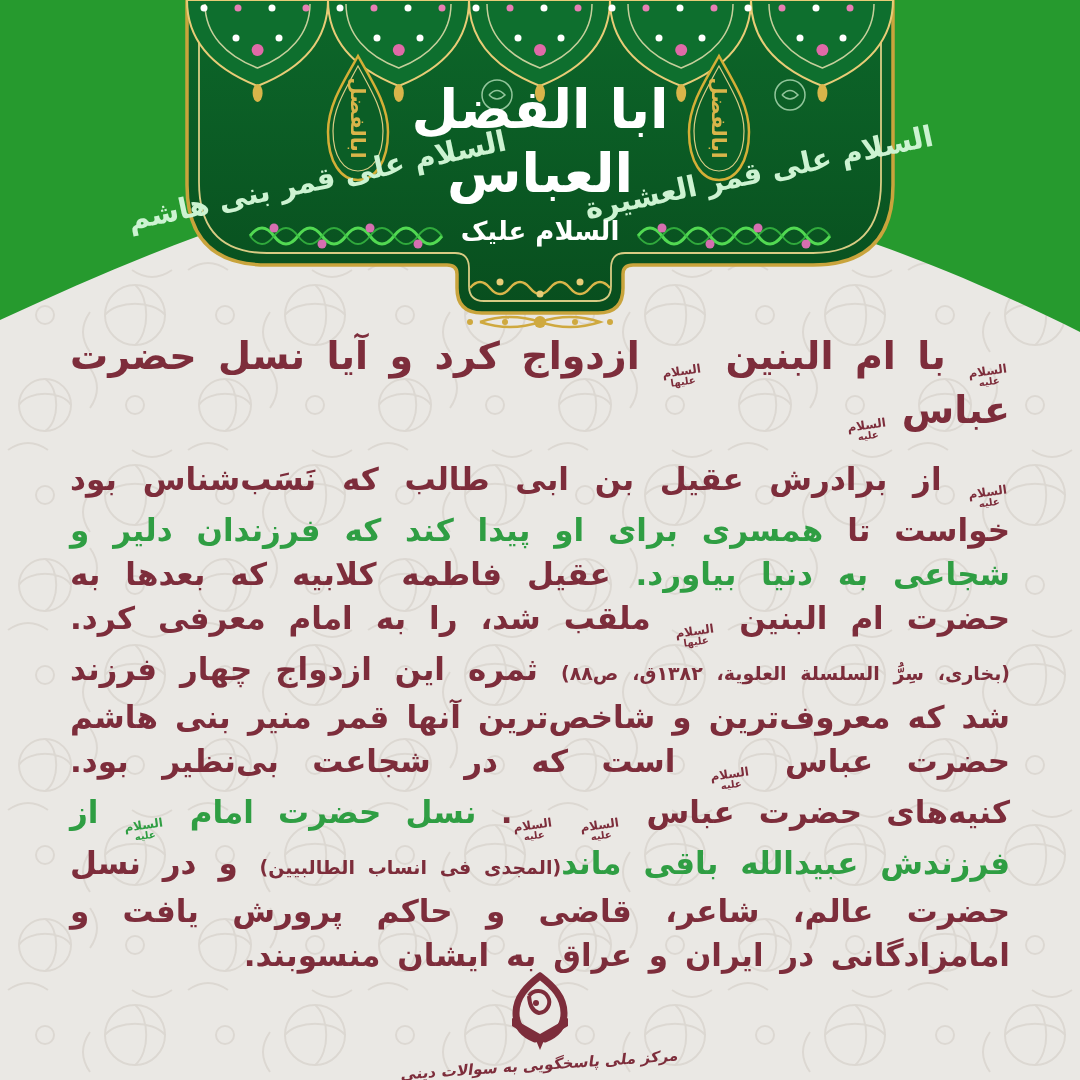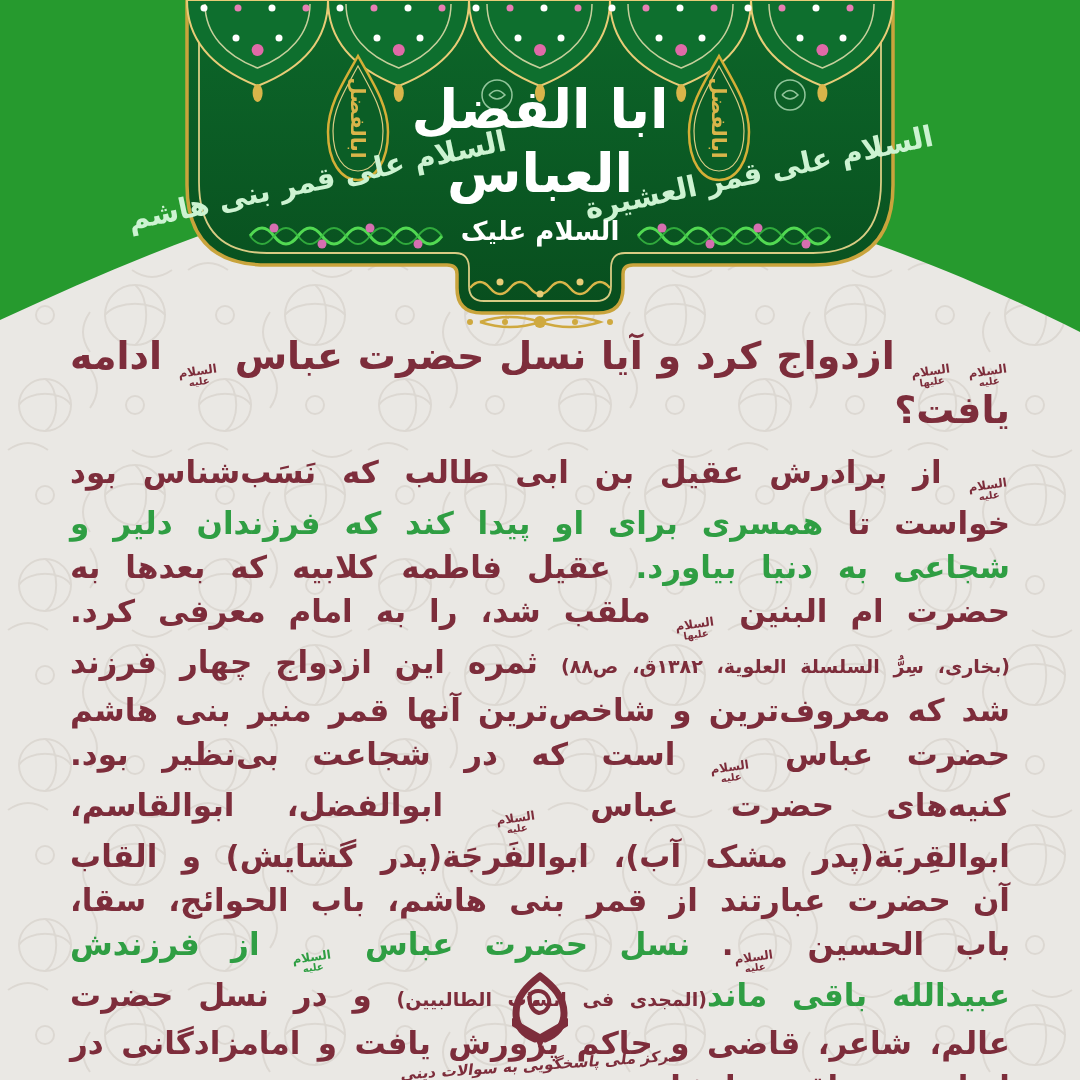--- a/index.html
+++ b/index.html
@@ -203,30 +203,30 @@
     </g>
   </svg>
 
   <div class="content">
 
     <h1 class="title">
       <span class="hon">
           <span class="hon-t">السلام</span>
           <span class="hon-b">علیه</span>
         </span>
+      <span>با ام البنین</span>
       <span class="hon">
           <span class="hon-t">السلام</span>
           <span class="hon-b">علیها</span>
         </span>
       <span>ازدواج کرد و آیا نسل حضرت عباس</span>
       <span class="hon">
           <span class="hon-t">السلام</span>
           <span class="hon-b">علیه</span>
         </span>
-      <span>ادامه یافت؟</span>
     </h1>
 
     <p class="body-text">
       <span class="hon">
           <span class="hon-t">السلام</span>
           <span class="hon-b">علیه</span>
         </span>
       <span>از برادرش عقیل بن ابی طالب که نَسَب‌شناس بود خواست تا</span>
       <span class="seg-green">همسری برای او پیدا کند که فرزندان دلیر و شجاعی به دنیا بیاورد.</span>
       <span>عقیل فاطمه کلابیه که بعدها به حضرت ام البنین</span>
@@ -238,26 +238,25 @@
       <span>ثمره این ازدواج چهار فرزند شد که معروف‌ترین و شاخص‌ترین آنها قمر منیر بنی هاشم حضرت عباس</span>
       <span class="hon">
           <span class="hon-t">السلام</span>
           <span class="hon-b">علیه</span>
         </span>
       <span>است که در شجاعت بی‌نظیر بود. کنیه‌های حضرت عباس</span>
       <span class="hon">
           <span class="hon-t">السلام</span>
           <span class="hon-b">علیه</span>
         </span>
-      <span>ابوالفضل، ابوالقاسم، ابوالقِربَة(پدر مشک آب)، ابوالفَرجَة(پدر گشایش) و القاب آن حضرت عبارتند از قمر بنی هاشم، باب الحوائج، سقا، باب الحسین</span>
       <span class="hon">
           <span class="hon-t">السلام</span>
           <span class="hon-b">علیه</span>
         </span><span>.</span>
-      <span class="seg-green">نسل حضرت عباس</span>
+      <span class="seg-green">نسل حضرت امام</span>
       <span class="hon seg-green">
           <span class="hon-t">السلام</span>
           <span class="hon-b">علیه</span>
         </span>
       <span class="seg-green">از فرزندش عبیدالله باقی ماند</span><span class="seg-cite">(المجدی فی انساب الطالبیین)</span>
       <span>و در نسل حضرت عالم، شاعر، قاضی و حاکم پرورش یافت و امامزادگانی در ایران و عراق به ایشان منسوبند.</span>
     </p>
   </div>
 
   <div class="footer">

